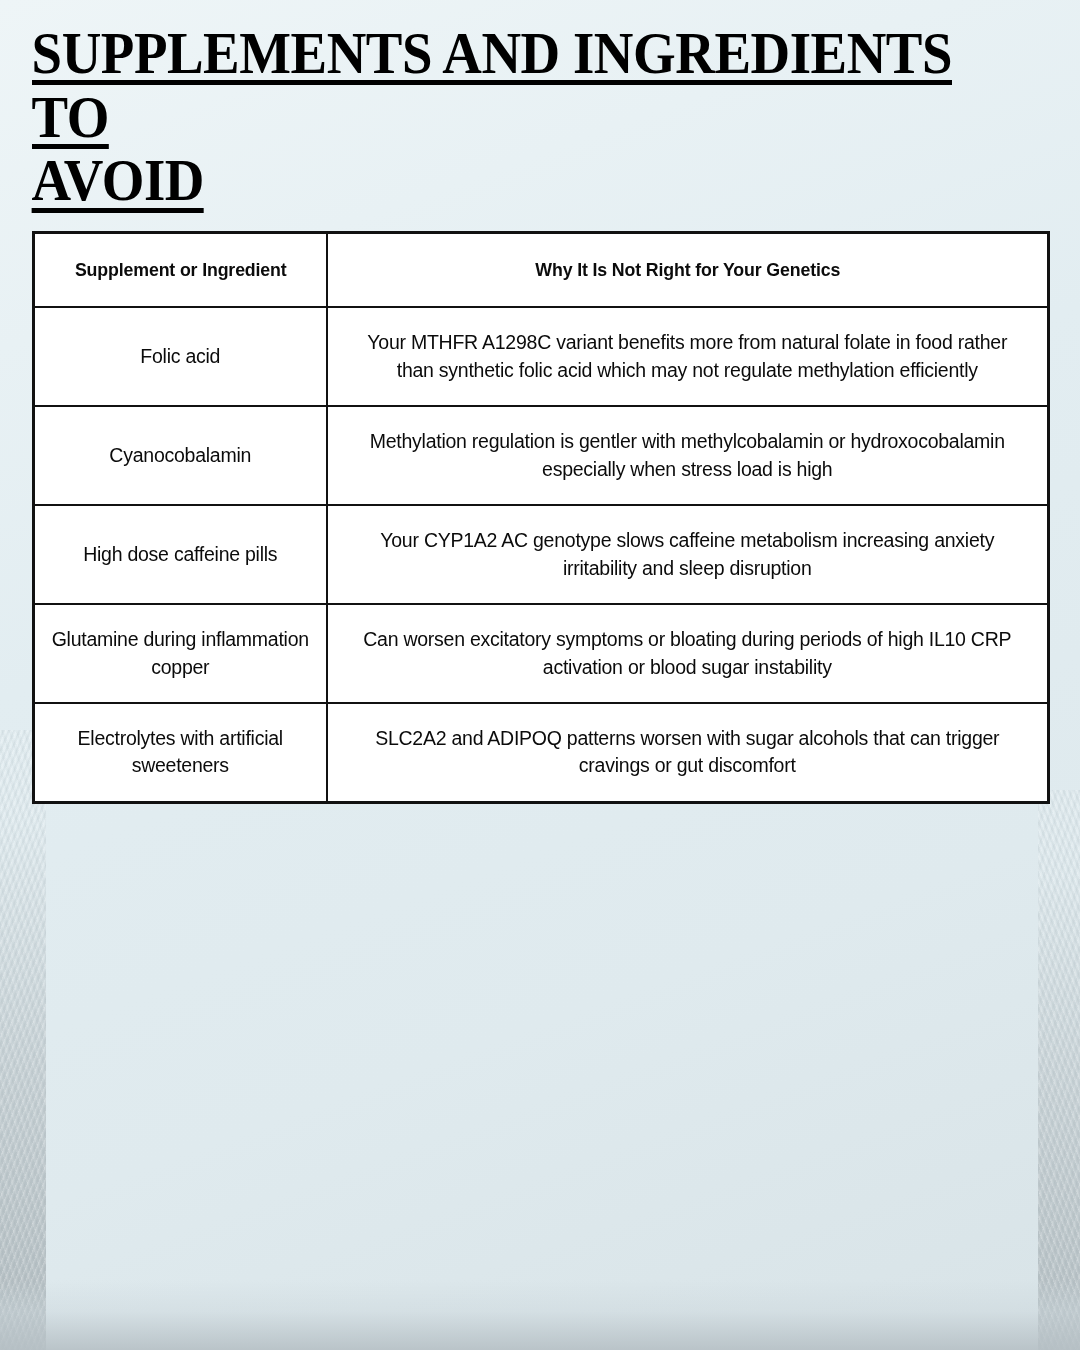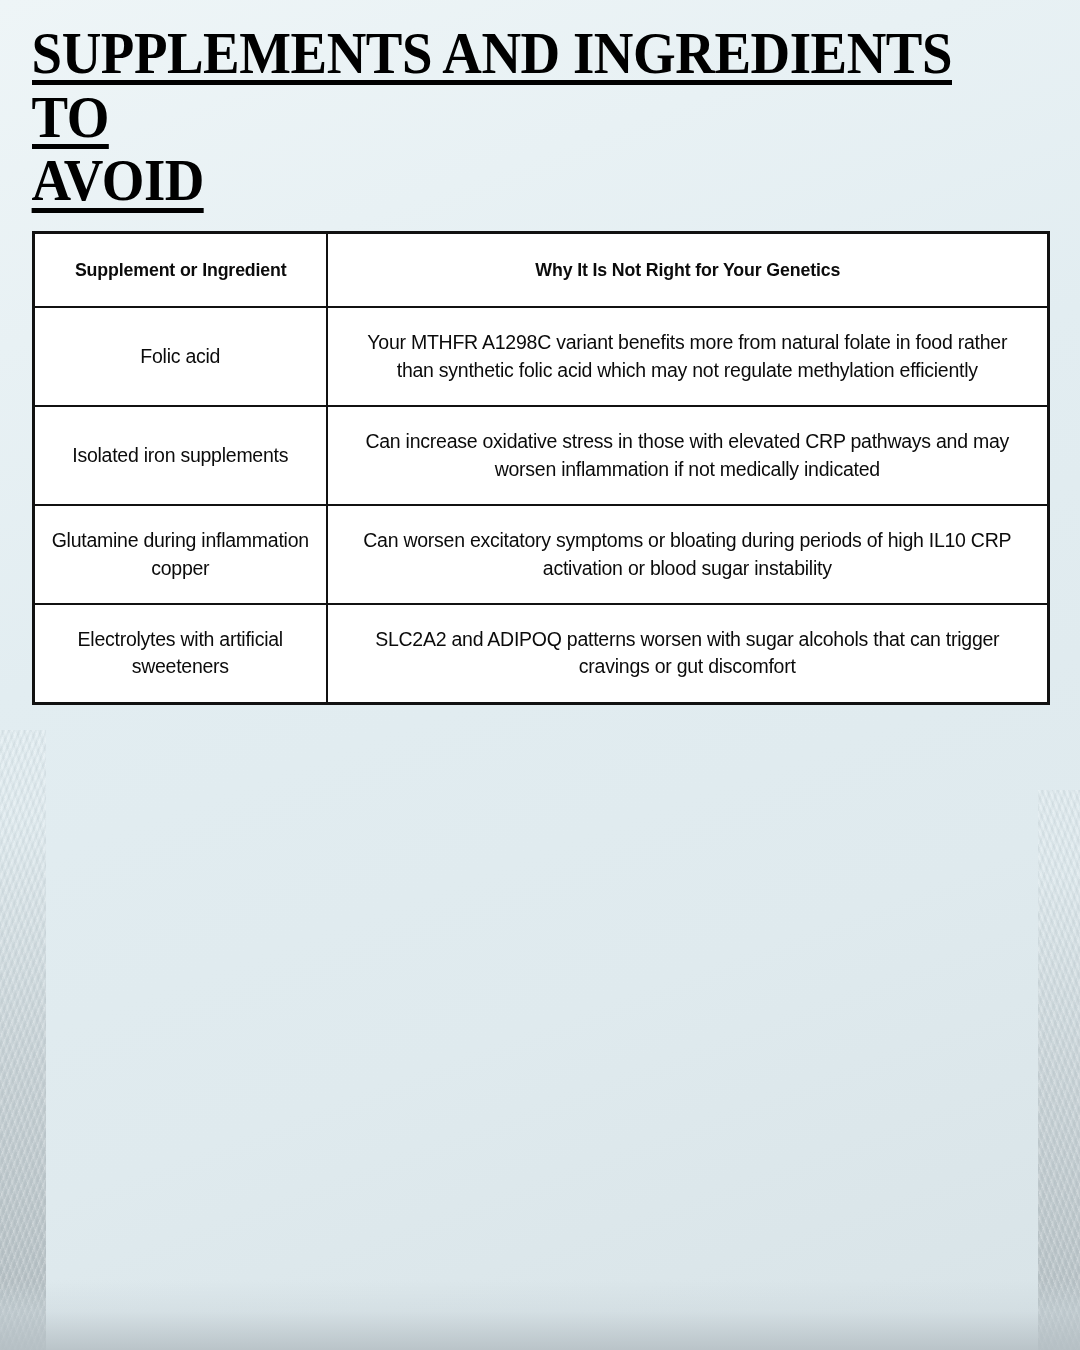--- a/index.html
+++ b/index.html
@@ -170,22 +170,26 @@
           <th>Supplement or Ingredient</th>
           <th>Why It Is Not Right for Your Genetics</th>
         </tr>
       </thead>
       <tbody>
           <tr>
             <td class="cell-name">Folic acid</td>
             <td class="cell-reason">Your MTHFR A1298C variant benefits more from natural folate in food rather than synthetic folic acid which may not regulate methylation efficiently</td>
           </tr>
           <tr>
-            <td class="cell-name">Isolated iron supplements</td>
-            <td class="cell-reason">Can increase oxidative stress in those with elevated CRP pathways and may worsen inflammation if not medically indicated</td>
+            <td class="cell-name">Cyanocobalamin</td>
+            <td class="cell-reason">Methylation regulation is gentler with methylcobalamin or hydroxocobalamin especially when stress load is high</td>
+          </tr>
+          <tr>
+            <td class="cell-name">High dose caffeine pills</td>
+            <td class="cell-reason">Your CYP1A2 AC genotype slows caffeine metabolism increasing anxiety irritability and sleep disruption</td>
           </tr>
           <tr>
             <td class="cell-name">Glutamine during inflammation copper</td>
             <td class="cell-reason">Can worsen excitatory symptoms or bloating during periods of high IL10 CRP activation or blood sugar instability</td>
           </tr>
           <tr>
             <td class="cell-name">Electrolytes with artificial sweeteners</td>
             <td class="cell-reason">SLC2A2 and ADIPOQ patterns worsen with sugar alcohols that can trigger cravings or gut discomfort</td>
           </tr>
         </tbody>

